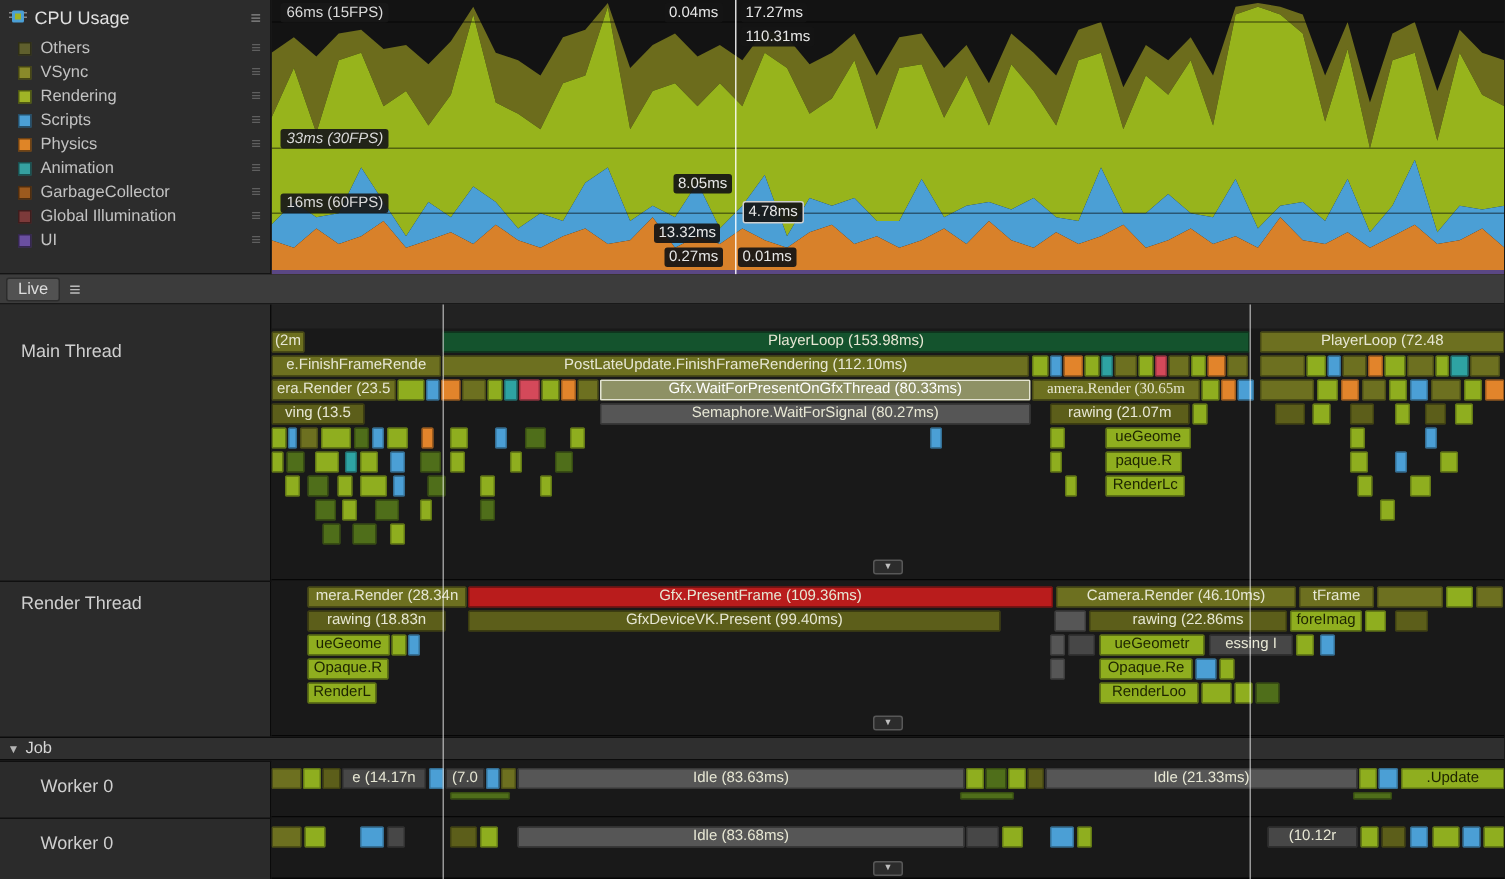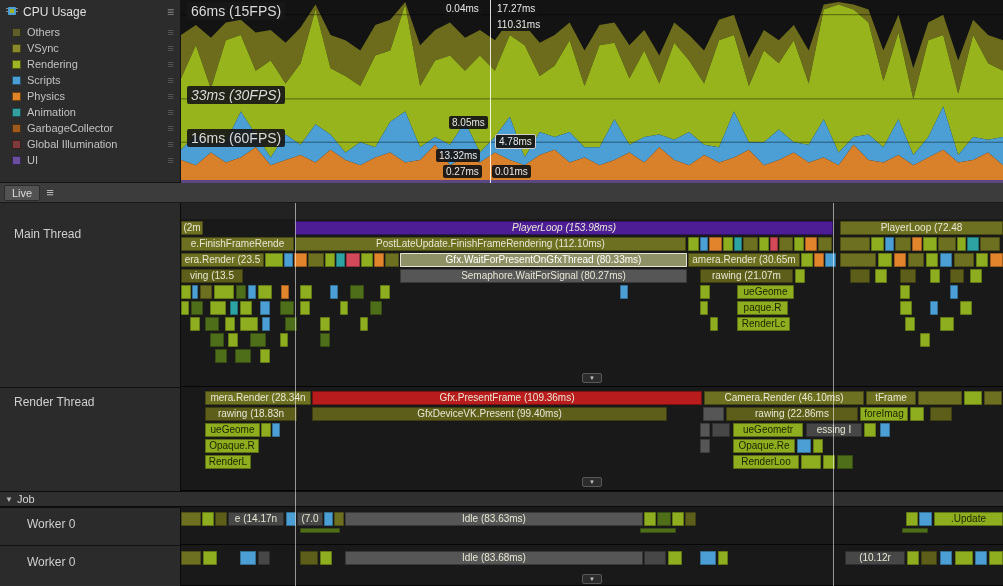--- a/index.html
+++ b/index.html
@@ -11,21 +11,21 @@
   .legend-header{display:flex;align-items:center;height:24px;padding:0 6px;font-size:12px;color:#e0e0e0;}
   .legend-header .title{flex:1;margin-left:5px;}
   .panel-menu{color:#8a8a8a;font-size:12px;cursor:default;}
   .lrow{display:flex;align-items:center;height:16px;padding:0 6px 0 12px;font-size:11px;color:#c2c2c2;}
   .lrow .sw{width:9px;height:9px;margin-right:6px;border:1px solid rgba(0,0,0,.5);box-sizing:border-box;}
   .lrow .lbl{flex:1;}
   .lrow .handle{color:#5f5f5f;font-size:11px;}
   
   #chart{position:absolute;left:181px;top:0;width:822px;height:183px;background:#131313;overflow:hidden;}
   #chart svg{position:absolute;left:0;top:0;}
-  .gridlabel{position:absolute;background:rgba(24,24,24,.92);color:#dadada;font-size:14px;
+  .gridlabel{position:absolute;background:rgba(24,24,24,.92);color:#dadada;font-size:10px;
              padding:1px 4px;border-radius:2px;white-space:nowrap;}
   .vallabel{position:absolute;background:rgba(20,20,20,.93);color:#e8e8e8;font-size:10px;
             padding:0 3px;border-radius:2px;white-space:nowrap;line-height:13px;}
   .vallabel.hl{border:1px solid #cfcfcf;}
   .playhead{position:absolute;top:0;width:1px;height:183px;background:rgba(255,255,255,.85);}
   
   #toolbar{position:absolute;left:0;top:183px;width:1003px;height:20px;background:#3c3c3c;
            border-bottom:1px solid #191919;display:flex;align-items:center;box-sizing:border-box;font-size:11px;}
   .dropdown{width:181px;height:20px;display:flex;align-items:center;box-sizing:border-box;
             padding:0 6px;border-right:1px solid #222;color:#ddd;}
@@ -161,27 +161,27 @@
 
   <div id="leftcol"></div>
 
   <div id="jobrow">
     <span class="tri">▼</span>
     <span>Job</span>
   </div>
 
 <div class="track" style="top: 219px; height: 168px;">
       <div class="span" style="left: 0px; width: 22px; top: 2px; background: rgb(109, 112, 32);">(2m</div>
-      <div class="span" style="left: 114px; width: 538px; top: 2px; background: #4c1d95; font-style: italic;">PlayerLoop (153.98ms)</div>
+      <div class="span" style="left: 114px; width: 538px; top: 2px; background: #14532d;">PlayerLoop (153.98ms)</div>
       <div class="span" style="left: 659px; width: 163px; top: 2px; background: rgb(109, 112, 32);">PlayerLoop (72.48</div>
       <div class="span" style="left: 0px; width: 113px; top: 18px; background: rgb(109, 112, 32);">e.FinishFrameRende</div>
       <div class="span" style="left: 114px; width: 391px; top: 18px; background: rgb(109, 112, 32);">PostLateUpdate.FinishFrameRendering (112.10ms)</div>
       <div class="span" style="left: 0px; width: 83px; top: 34px; background: rgb(109, 112, 32);">era.Render (23.5</div>
       <div class="span sel" style="left: 219px; width: 287px; top: 34px; background: rgb(142, 145, 101);">Gfx.WaitForPresentOnGfxThread (80.33ms)</div>
-      <div class="span" style="left: 507px; width: 112px; top: 34px; background: rgb(109, 112, 32);">amera.Render (30.65m</div>
+      <div class="span" style="left: 507px; width: 112px; top: 34px; background: rgb(109, 112, 32); font-family: Liberation Serif, serif;">amera.Render (30.65m</div>
       <div class="span" style="left: 0px; width: 62px; top: 50px; background: rgb(92, 94, 26);">ving (13.5</div>
       <div class="span" style="left: 219px; width: 287px; top: 50px; background: rgb(86, 86, 86);">Semaphore.WaitForSignal (80.27ms)</div>
       <div class="span" style="left: 519px; width: 93px; top: 50px; background: rgb(92, 94, 26);">rawing (21.07m</div>
       <div class="span dark" style="left: 556px; width: 57px; top: 66px; background: rgb(143, 174, 31);">ueGeome</div>
       <div class="span dark" style="left: 556px; width: 51px; top: 82px; background: rgb(143, 174, 31);">paque.R</div>
       <div class="span dark" style="left: 556px; width: 53px; top: 98px; background: rgb(143, 174, 31);">RenderLc</div>
       <div class="frag" style="left: 507px; width: 11px; top: 18px; height: 14px; background: rgb(143, 174, 31);"></div>
       <div class="frag" style="left: 519px; width: 8px; top: 18px; height: 14px; background: rgb(75, 159, 213);"></div>
       <div class="frag" style="left: 528px; width: 13px; top: 18px; height: 14px; background: rgb(226, 132, 43);"></div>
       <div class="frag" style="left: 542px; width: 10px; top: 18px; height: 14px; background: rgb(143, 174, 31);"></div>
@@ -319,20 +319,21 @@
       <div class="frag" style="left: 620px; width: 20px; top: 68px; height: 14px; background: rgb(143, 174, 31);"></div>
       <div class="frag" style="left: 642px; width: 12px; top: 68px; height: 14px; background: rgb(143, 174, 31);"></div>
       <div class="frag" style="left: 656px; width: 16px; top: 68px; height: 14px; background: rgb(79, 110, 26);"></div>
       <div class="collapse" style="left: 401px; top: 90px;">▼</div>
     </div>
     <div class="tlabel" style="left: 14px; top: 395px;">Render Thread</div>
     <div class="track" style="top: 507px; height: 38px;">
       <div class="span" style="left: 47px; width: 56px; top: 5px; background: rgb(71, 71, 71);">e (14.17n</div>
       <div class="span" style="left: 116px; width: 26px; top: 5px; background: rgb(71, 71, 71);">(7.0</div>
       <div class="span" style="left: 164px; width: 298px; top: 5px; background: rgb(86, 86, 86);">Idle (83.63ms)</div>
+      <div class="span" style="left: 516px; width: 208px; top: 5px; background: rgb(86, 86, 86);">Idle (21.33ms)</div>
       <div class="span dark" style="left: 753px; width: 69px; top: 5px; background: rgb(143, 174, 31);">.Update</div>
       <div class="frag" style="left: 0px; width: 20px; top: 5px; height: 14px; background: rgb(109, 112, 32);"></div>
       <div class="frag" style="left: 21px; width: 12px; top: 5px; height: 14px; background: rgb(143, 174, 31);"></div>
       <div class="frag" style="left: 34px; width: 12px; top: 5px; height: 14px; background: rgb(92, 94, 26);"></div>
       <div class="frag" style="left: 105px; width: 10px; top: 5px; height: 14px; background: rgb(75, 159, 213);"></div>
       <div class="frag" style="left: 143px; width: 9px; top: 5px; height: 14px; background: rgb(75, 159, 213);"></div>
       <div class="frag" style="left: 153px; width: 10px; top: 5px; height: 14px; background: rgb(109, 112, 32);"></div>
       <div class="frag" style="left: 463px; width: 12px; top: 5px; height: 14px; background: rgb(143, 174, 31);"></div>
       <div class="frag" style="left: 476px; width: 14px; top: 5px; height: 14px; background: rgb(79, 110, 26);"></div>
       <div class="frag" style="left: 491px; width: 12px; top: 5px; height: 14px; background: rgb(143, 174, 31);"></div>

